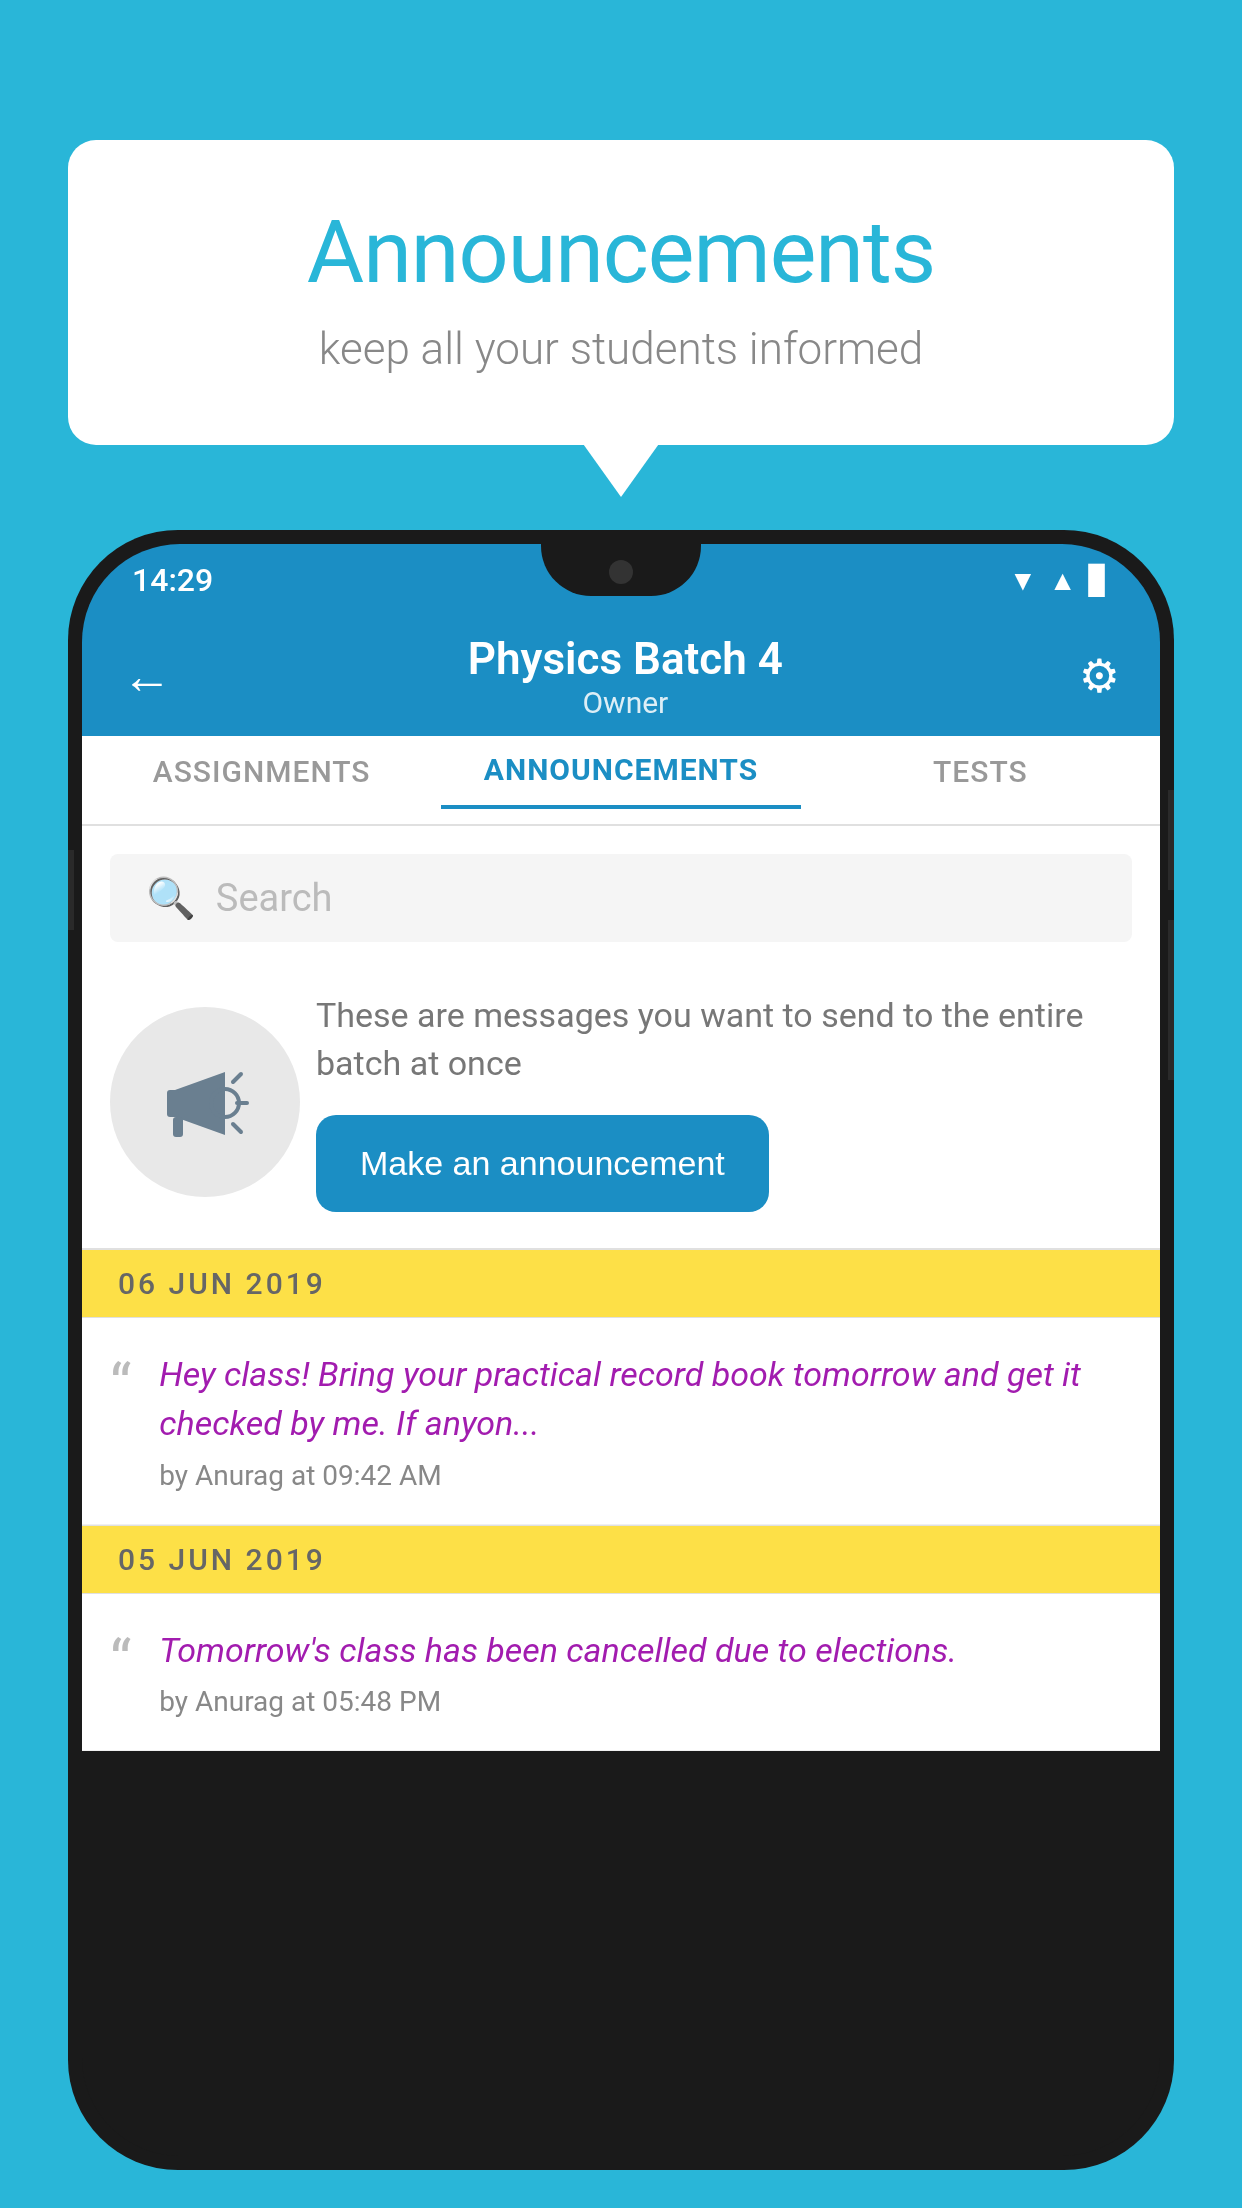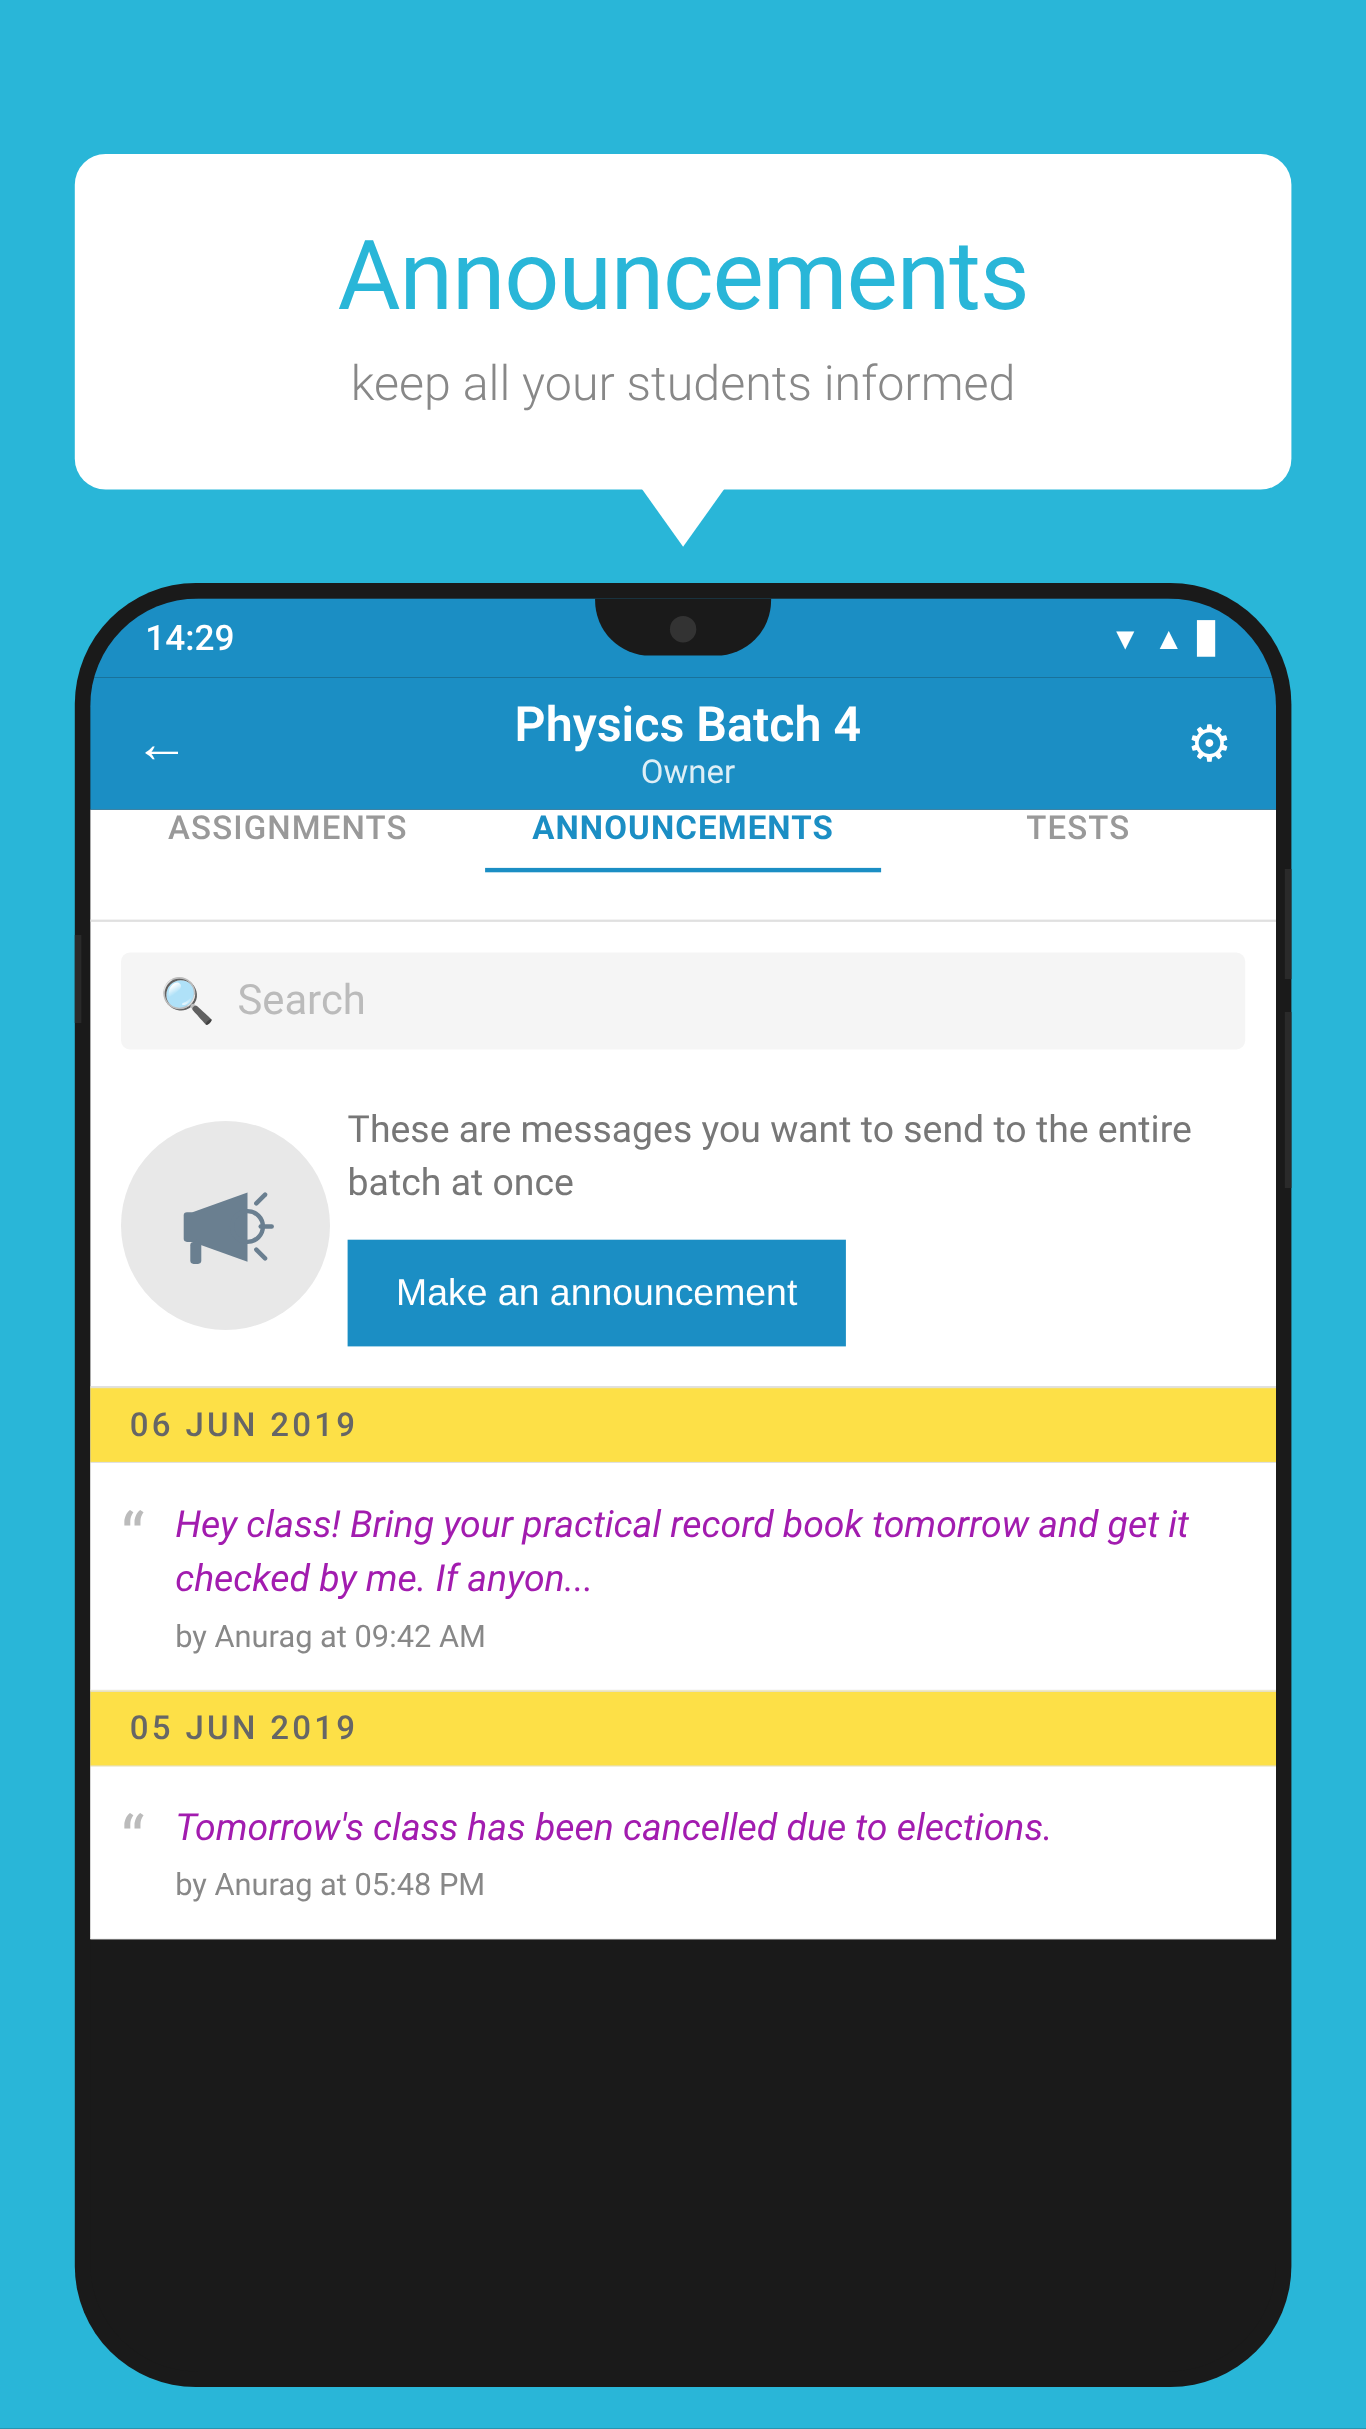--- a/index.html
+++ b/index.html
@@ -152,22 +152,22 @@
     .settings-icon {
       color: white;
       font-size: 46px;
       cursor: pointer;
     }
 
     
     .tabs {
       background: white;
       display: flex;
-      height: 102px;
-      align-items: flex-start;
+      height: 90px;
+      align-items: center;
       border-bottom: 2px solid #e0e0e0;
     }
     .tab {
       flex: 1;
       text-align: center;
       font-size: 30px;
       font-weight: 500;
       color: #999;
       padding-bottom: 18px;
       cursor: pointer;
@@ -230,21 +230,21 @@
     .announcement-desc {
       font-size: 34px;
       color: #777;
       line-height: 1.4;
       margin-bottom: 28px;
     }
     .make-announcement-btn {
       background: #1b8ec4;
       color: white;
       border: none;
-      border-radius: 0;
+      border-radius: 20px;
       padding: 29px 44px;
       font-size: 34px;
       cursor: pointer;
       font-weight: 500;
     }
 
     
     .date-separator {
       background: #fde047;
       padding: 16px 36px;

